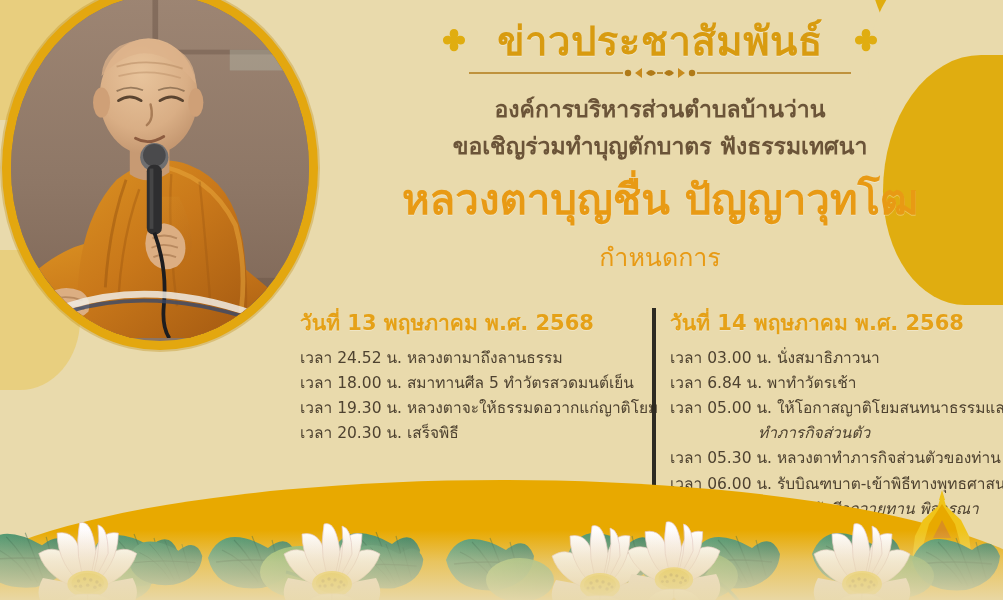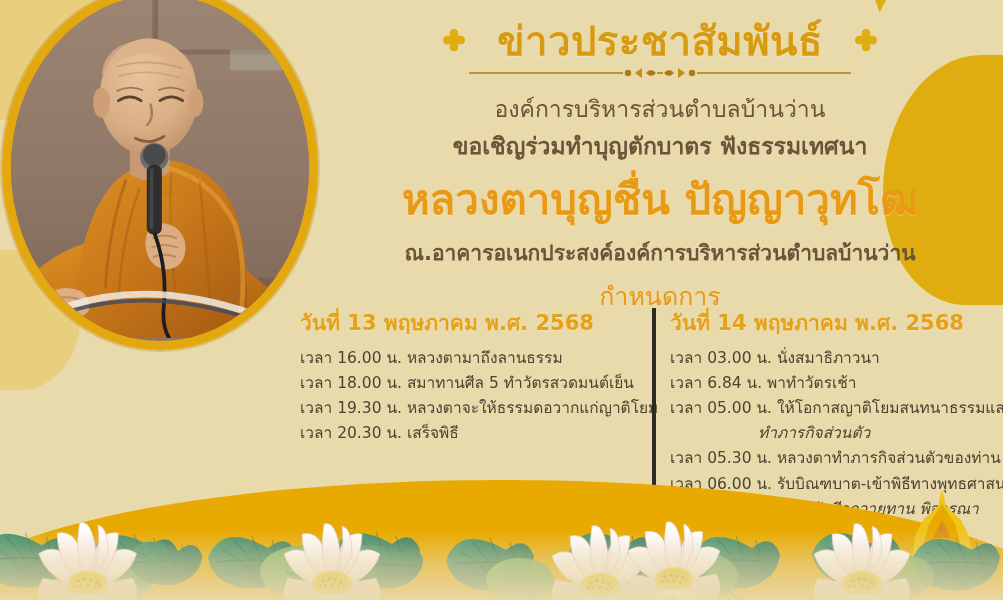--- a/index.html
+++ b/index.html
@@ -103,21 +103,21 @@
   .quatrefoil { width:26px; height:26px; flex:0 0 auto; }
   .main-title {
     font-size:40px; font-weight:bold;
     color:#d89b10;
     letter-spacing:.5px;
     line-height:1.15;
     text-shadow:0 1px 0 rgba(255,255,255,.35);
   }
   .divider { width:390px; height:14px; margin:2px auto 6px; }
   .sub1 {
-    font-size:23px; font-weight:normal; color:#6b5438;
+    font-size:23px; font-weight:bold; color:#6b5438;
     line-height:1.5; margin-top:2px;
   }
   .sub2 {
     font-size:23px; font-weight:bold; color:#6b5438;
     line-height:1.5; margin-top:2px;
   }
   .monk-name {
     font-size:42px; font-weight:bold; color:#e89a14;
     line-height:1.4; margin-top:8px;
     text-shadow:0 1px 0 rgba(255,255,255,.3);
@@ -269,30 +269,29 @@
       <path d="M170 7 L177 2 L177 12 Z" fill="#c88b1e"></path>
       <path d="M220 7 L213 2 L213 12 Z" fill="#c88b1e"></path>
       <path d="M181 7 Q186 1 191 7 Q186 13 181 7 Z" fill="#b07a18"></path>
       <path d="M199 7 Q204 1 209 7 Q204 13 199 7 Z" fill="#b07a18"></path>
       <line x1="192" y1="7" x2="198" y2="7" stroke="#b07a18" stroke-width="1.6"></line>
     </svg>
 
     <div class="sub1">องค์การบริหารส่วนตำบลบ้านว่าน</div>
     <div class="sub2">ขอเชิญร่วมทำบุญตักบาตร ฟังธรรมเทศนา</div>
     <div class="monk-name">หลวงตาบุญชื่น ปัญญาวุทโฒ</div>
-    <div class="venue">ณ.อาคารอเนกประสงค์องค์การบริหารส่วนตำบลบ้านว่าน</div>
     <div class="agenda-head">กำหนดการ</div>
   </div>
 
   <div class="schedule">
     <div class="vdivider"></div>
 
     <div class="col-left">
       <div class="date-head">วันที่ 13 พฤษภาคม พ.ศ. 2568</div>
-      <div class="sched-item">เวลา 16.00 น. หลวงตามาถึงลานธรรม</div>
+      <div class="sched-item">เวลา 24.52 น. หลวงตามาถึงลานธรรม</div>
       <div class="sched-item">เวลา 18.00 น. สมาทานศีล 5 ทำวัตรสวดมนต์เย็น</div>
       <div class="sched-item">เวลา 19.30 น. หลวงตาจะให้ธรรมดอวากแก่ญาติโยม</div>
       <div class="sched-item">เวลา 20.30 น. เสร็จพิธี</div>
     </div>
 
     <div class="col-right">
       <div class="date-head">วันที่ 14 พฤษภาคม พ.ศ. 2568</div>
 
       <div class="sched-item">
         <span>เวลา 03.00 น. นั่งสมาธิภาวนา</span>

